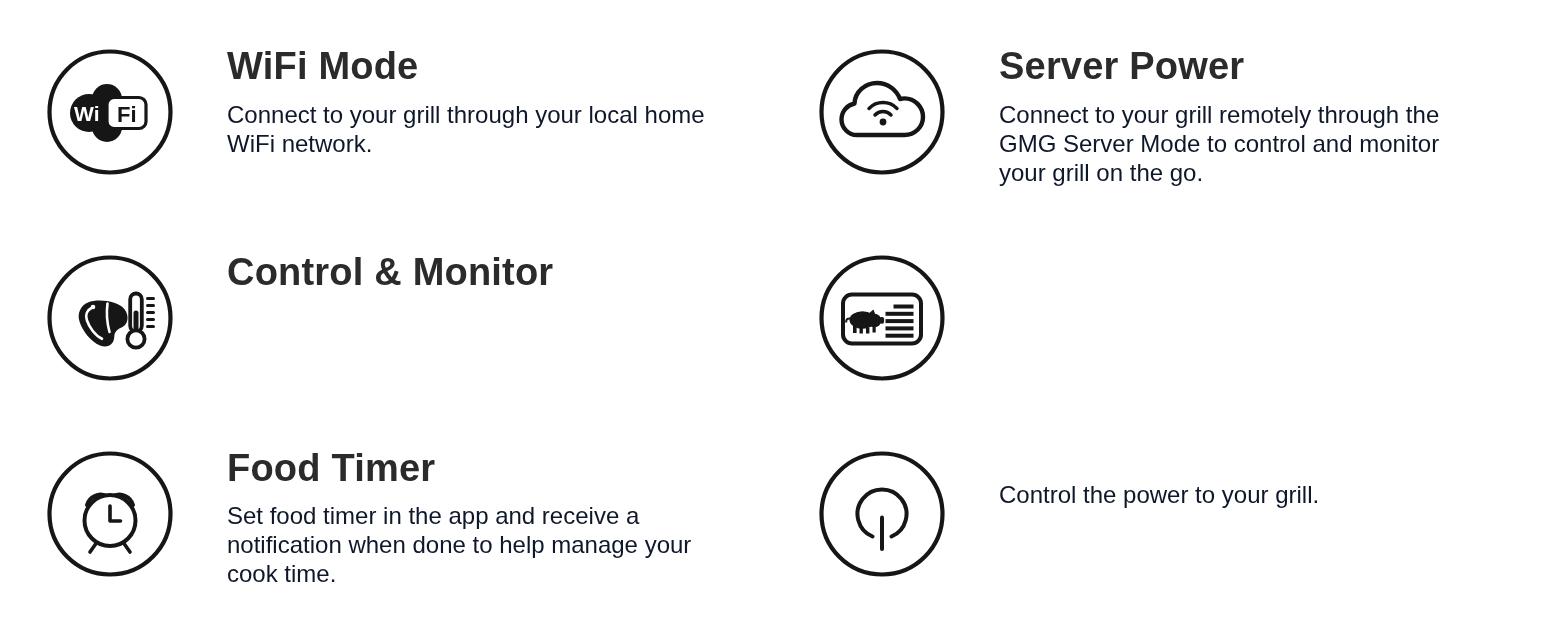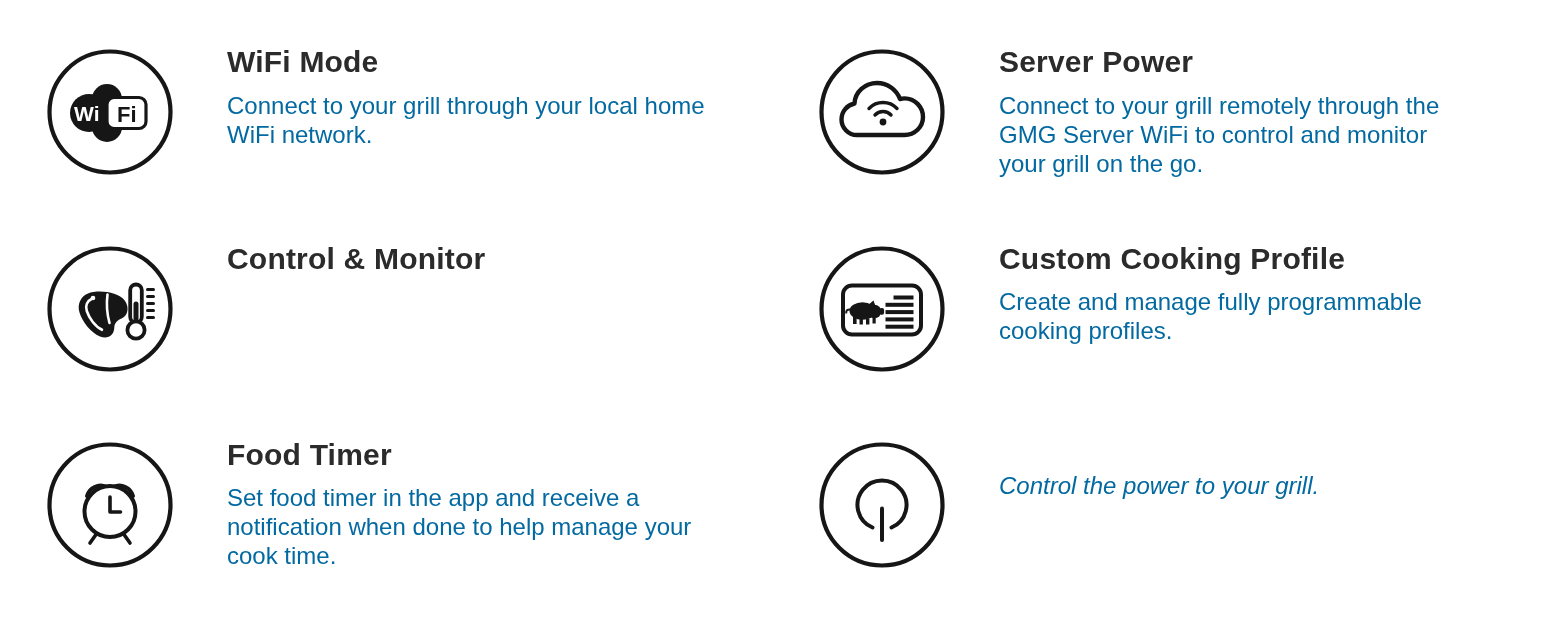--- a/index.html
+++ b/index.html
@@ -33,37 +33,37 @@
     display: block;
     width: 130px;
     height: 130px;
   }
   .feature-text {
     flex: 1 1 auto;
     min-width: 0;
   }
   .feature-title {
     margin: -2px 0 0 0;
-    font-size: 30px;
+    font-size: 38px;
     line-height: 1.15;
     font-weight: 700;
     color: #2b2b2b;
     letter-spacing: 0.2px;
   }
   .feature-desc {
     margin: 11px 0 0 0;
     font-size: 24px;
     line-height: 29px;
-    color: #0369a1;
+    color: #0f172a;
   }
   
   .feature:nth-child(odd)  .feature-desc { max-width: 490px; }
   .feature:nth-child(even) .feature-desc { max-width: 462px; }
   
-  .feature:nth-child(6) .feature-desc { margin-top: 31px; font-style: italic; }
+  .feature:nth-child(6) .feature-desc { margin-top: 31px; }
 </style>
 </head>
 <body>
 
 <main class="features-grid">
   <section class="feature">
     <div class="icon-wrap">
     <svg viewBox="0 0 130 130" xmlns="http://www.w3.org/2000/svg">
       <circle cx="65" cy="65" r="60.5" fill="#ffffff" stroke="#161616" stroke-width="4.2"></circle>
       <g fill="#161616">
@@ -91,21 +91,21 @@
       <path d="M40 88 C31.5 88 24.5 81 24.5 72.5 C24.5 64.5 30 58 37.5 56.5 C38 45 48 36 60 36 C70.5 36 79.5 42.5 83 52 C84.5 51.6 86 51.4 87.5 51.4 C97.8 51.4 106 59.7 106 70 C106 80 97.8 88 87.5 88 Z" fill="#ffffff" stroke="#161616" stroke-width="4.4" stroke-linejoin="round"></path>
       <g stroke="#161616" stroke-width="3.4" fill="none" stroke-linecap="round">
         <path d="M58 68 A11 11 0 0 1 74 68"></path>
         <path d="M52 61.5 A19.5 19.5 0 0 1 80 61.5"></path>
       </g>
       <circle cx="66" cy="75" r="3.4" fill="#161616"></circle>
     </svg>
       </div>
     <div class="feature-text">
       <h2 class="feature-title">Server Power</h2>
-      <p class="feature-desc">Connect to your grill remotely through the GMG Server WiFi to control and monitor your grill on the go.</p>
+      <p class="feature-desc">Connect to your grill remotely through the GMG Server Mode to control and monitor your grill on the go.</p>
     </div>
   </section>
 
   <section class="feature">
     <div class="icon-wrap">
     <svg viewBox="0 0 130 130" xmlns="http://www.w3.org/2000/svg">
       <circle cx="65" cy="65" r="60.5" fill="#ffffff" stroke="#161616" stroke-width="4.2"></circle>
       <path d="M43 49.5 C35.5 52.5 32 60.5 34.5 68.5 C37.3 77.6 45.5 88.6 55 92.4 C62.8 95.5 69 91.3 69.3 83.7 C69.5 78.6 72.6 76.3 77 74.3 C83 71.5 84.6 63.3 79.7 56.6 C72.8 47.2 52.3 45.8 43 49.5 Z" fill="#161616"></path>
       <path d="M46.5 55 C42 57 40 62 41.8 67 C44 73.8 50 82.5 57 85.8" stroke="#ffffff" stroke-width="2.6" fill="none" stroke-linecap="round"></path>
       <path d="M62.5 50.5 C61.5 58 61.8 69 64.5 79" stroke="#ffffff" stroke-width="2.6" fill="none" stroke-linecap="round"></path>
@@ -143,24 +143,20 @@
         <rect x="55.5" y="72.5" width="3.2" height="7"></rect>
         <rect x="76.5" y="51.5" width="20" height="4"></rect>
         <rect x="68.5" y="58.8" width="28" height="4"></rect>
         <rect x="68.5" y="66.1" width="28" height="4"></rect>
         <rect x="68.5" y="73.4" width="28" height="4"></rect>
         <rect x="68.5" y="80.7" width="28" height="4"></rect>
       </g>
       <path d="M33.5 65.5 Q28.5 65 29.3 69.5" stroke="#161616" stroke-width="2" fill="none"></path>
     </svg>
       </div>
-    <div class="feature-text">
-      <h2 class="feature-title">Custom Cooking Profile</h2>
-      <p class="feature-desc">Create and manage fully programmable cooking profiles.</p>
-    </div>
   </section>
 
   <section class="feature">
     <div class="icon-wrap">
     <svg viewBox="0 0 130 130" xmlns="http://www.w3.org/2000/svg">
       <circle cx="65" cy="65" r="60.5" fill="#ffffff" stroke="#161616" stroke-width="4.2"></circle>
       <path d="M42 56 A14 14 0 0 1 61.5 47" fill="none" stroke="#161616" stroke-width="4" stroke-linecap="round"></path>
       <path d="M88 56 A14 14 0 0 0 68.5 47" fill="none" stroke="#161616" stroke-width="4" stroke-linecap="round"></path>
       <circle cx="65" cy="71.5" r="25.5" fill="#ffffff" stroke="#161616" stroke-width="4"></circle>
       <path d="M65 57 V72 H75.5" fill="none" stroke="#161616" stroke-width="3.6" stroke-linecap="round" stroke-linejoin="round"></path>

